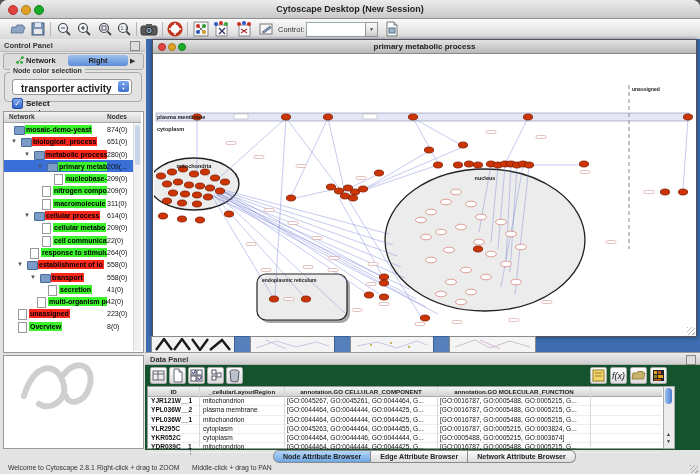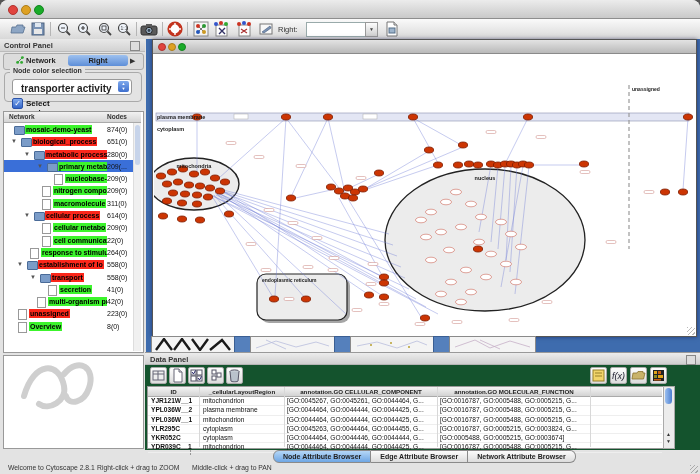--- a/index.html
+++ b/index.html
@@ -106,20 +106,21 @@
 </style>
 </head>
 <body>
 
 <div id="app">
 
   <div id="titlebar" class="abs">
     <div class="abs light lr" style="left:8px"></div>
     <div class="abs light ly" style="left:21px"></div>
     <div class="abs light lg" style="left:34px"></div>
+    <div id="win-title" class="abs">Cytoscape Desktop (New Session)</div>
   </div>
 
   <div id="toolbar" class="abs">
     <svg class="abs tb-ic" style="left:10px" viewBox="0 0 16 16">
         <path d="M1 12 L2 6 L6 6 L7 4 L13 4 L13 6 L15 6 L13 12 Z" fill="#8ea6c4" stroke="#55708f" stroke-width="0.8"></path>
       </svg>
     <svg class="abs tb-ic" style="left:30px" viewBox="0 0 16 16">
         <rect x="2" y="2" width="12" height="12" fill="#7a93b5" stroke="#4d6380"></rect>
         <rect x="5" y="2" width="6" height="4" fill="#dfe7f0"></rect>
         <rect x="4" y="8" width="8" height="5" fill="#e8e8e8"></rect>
@@ -180,21 +181,21 @@
         <rect x="4" y="4" width="11" height="11" fill="#fff" stroke="#888"></rect>
         <circle cx="4" cy="3" r="2" fill="#cc3322"></circle>
         <circle cx="9" cy="2" r="2" fill="#3355cc"></circle>
         <circle cx="14" cy="3" r="2" fill="#cc3322"></circle>
         <path d="M6 8 L12 12 M12 8 L6 12" stroke="#a33" stroke-width="1.2"></path>
       </svg>
     <svg class="abs tb-ic" style="left:258px" viewBox="0 0 16 16">
         <rect x="2" y="3" width="12" height="10" fill="#f8f8f8" stroke="#777"></rect>
         <path d="M4 11 L12 5 L13 7 L6 12 Z" fill="#7a93b5" stroke="#44597a" stroke-width="0.6"></path>
       </svg>
-    <div id="search-label" class="abs" style="left:278px">Right:</div>
+    <div id="search-label" class="abs" style="left:278px">Control:</div>
     <input id="search-input" class="abs" value="" style="">
     <div id="search-arrow" class="abs">▼</div>
     <svg class="abs tb-ic" style="left:384px" viewBox="0 0 16 16">
         <path d="M3 1 L10 1 L13 4 L13 15 L3 15 Z" fill="#fff" stroke="#777"></path>
         <path d="M10 1 L10 4 L13 4" fill="#ddd" stroke="#777"></path>
         <rect x="5" y="7" width="6" height="5" fill="#9db4cc" stroke="#546e88"></rect>
       </svg>
   </div>
 
   <div id="cpanel" class="abs">
@@ -335,20 +336,21 @@
       </svg>
     </div>
   </div>
 
   <div id="desktop" class="abs">
     <div id="iwin" class="abs">
       <div id="iwin-title" class="abs">
         <div class="abs ilight lr" style="left:5px"></div>
         <div class="abs ilight ly" style="left:15px"></div>
         <div class="abs ilight lg" style="left:25px"></div>
+        <div id="iwin-text" class="abs">primary metabolic process</div>
       </div>
       <svg id="net-svg" class="abs" width="541" height="281" viewBox="153 52 541 281">
           <rect x="155" y="111" width="533" height="8" fill="#e3e6f4" stroke="#8a8fae" stroke-width="0.6"></rect>
           <ellipse cx="193" cy="182" rx="45" ry="26" fill="#ececec" stroke="#222222" stroke-width="1.4"></ellipse>
           <ellipse cx="484" cy="238" rx="100" ry="71" fill="#ececec" stroke="#222222" stroke-width="1.3"></ellipse>
           <rect x="259" y="275" width="90" height="46" rx="9" fill="rgba(0,0,0,0.35)"></rect>
           <rect x="256" y="272" width="90" height="46" rx="9" fill="#ececec" stroke="#222" stroke-width="1.2"></rect>
           <line x1="628" y1="83" x2="628" y2="247" stroke="#999" stroke-width="1.2" stroke-dasharray="4,3"></line>
           <line x1="215" y1="186" x2="388" y2="232" stroke="rgba(112,124,216,0.5)" stroke-width="0.8"></line>
           <line x1="218" y1="188" x2="392" y2="243" stroke="rgba(112,124,216,0.5)" stroke-width="0.8"></line>

